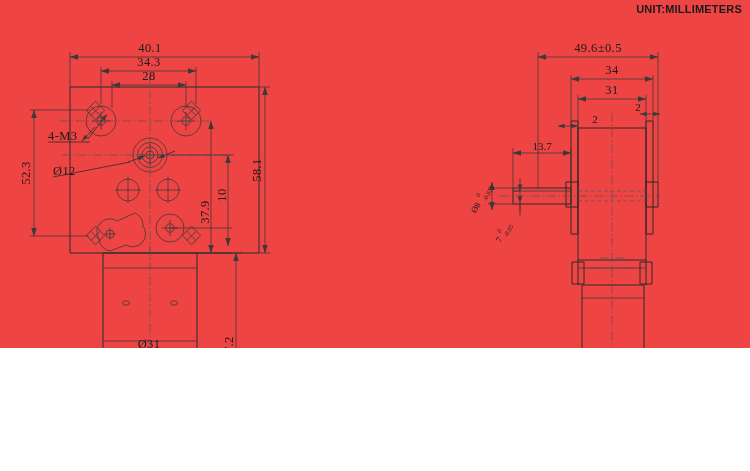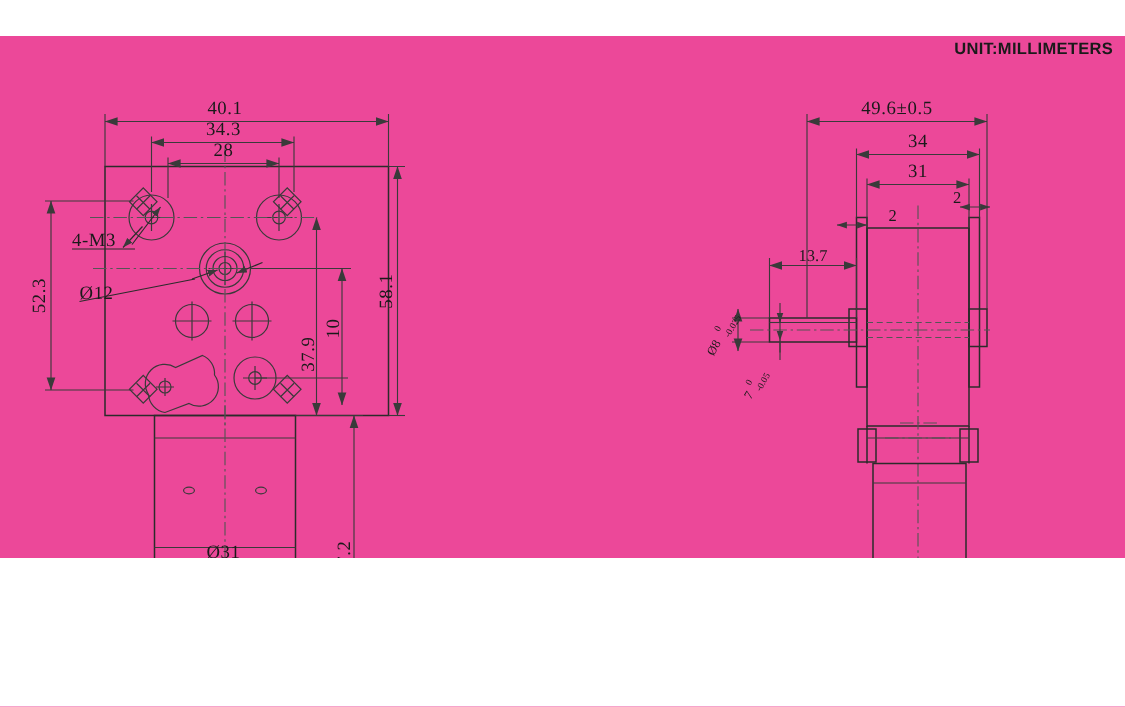--- a/index.html
+++ b/index.html
@@ -7,23 +7,22 @@
     padding: 0;
     background: #ffffff;
   }
   body {
     font-family: "Liberation Sans", sans-serif;
   }
   #sheet {
     position: relative;
     width: 750px;
     height: 348px;
-    background: #ec4899;
+    background: #ef4444;
     overflow: hidden;
-    margin-top: 24px;
   }
   #unit-note {
     position: absolute;
     right: 8px;
     top: 3px;
     font-family: "Liberation Sans", sans-serif;
     font-size: 11px;
     font-weight: 700;
     color: #1a1a1a;
     letter-spacing: 0.2px;

